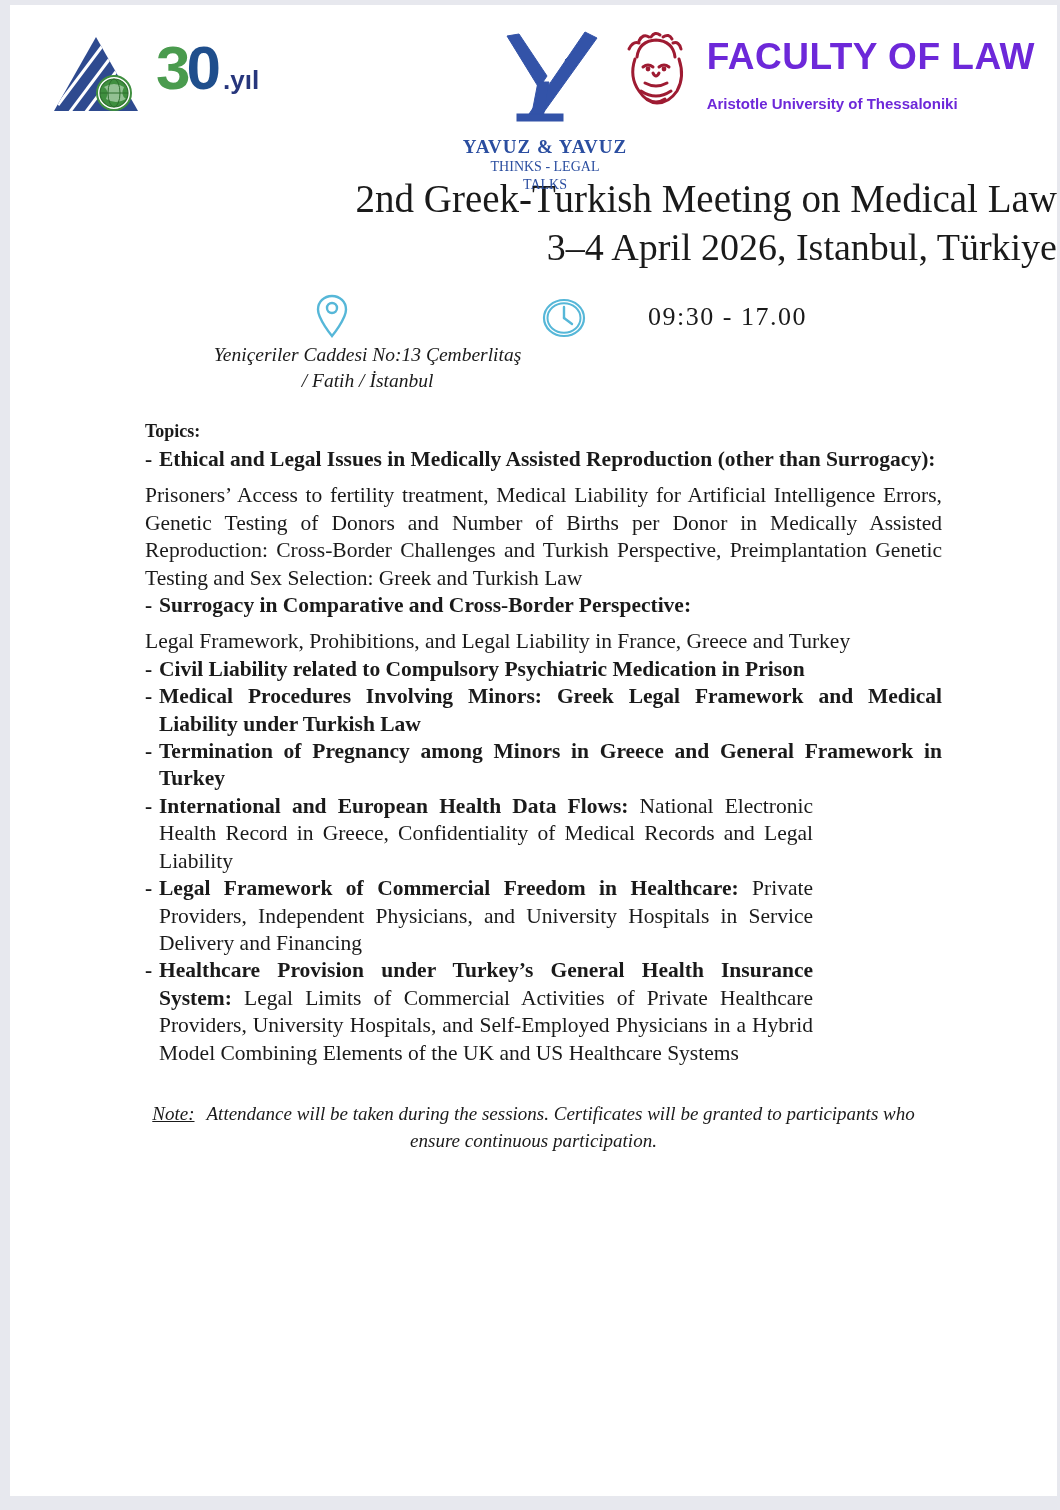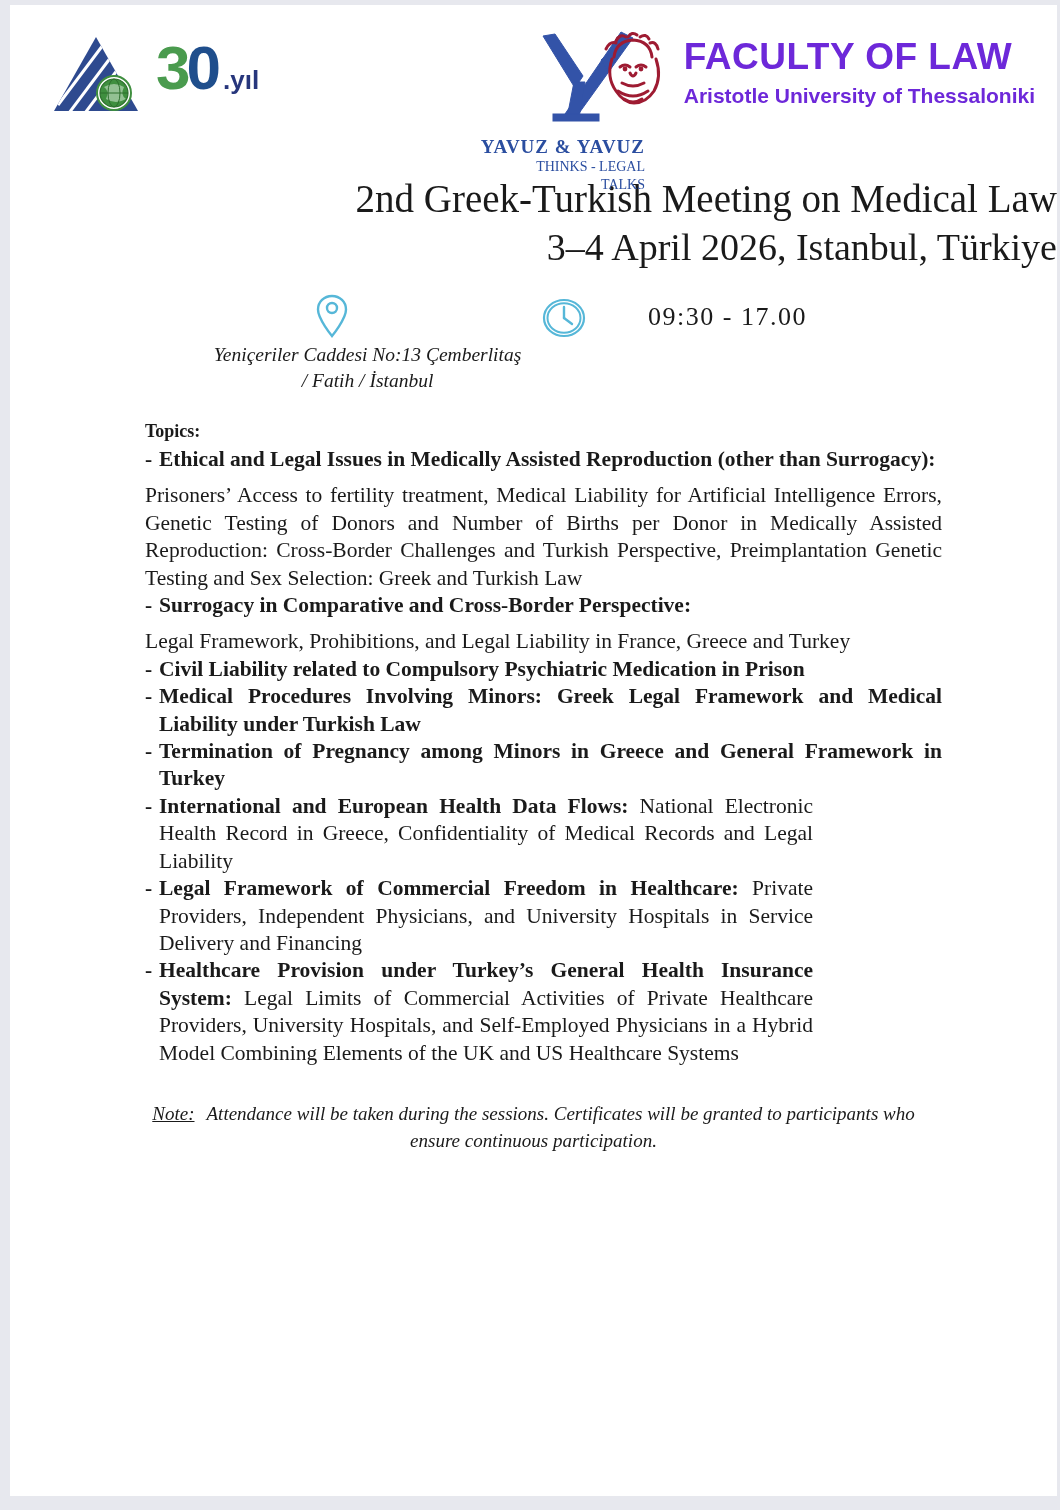--- a/index.html
+++ b/index.html
@@ -20,28 +20,28 @@
   .header { position:relative; height:165px; }
 
   .logo-yeditepe { position:absolute; left:38px; top:30px; display:flex; align-items:flex-start; }
   .yed-text { margin-left:14px; margin-top:14px; color:#27367c; font-weight:bold; letter-spacing:1px; line-height:1.15; font-size:22px; }
   .yed-text .l2 { font-size:21px; letter-spacing:0.5px; }
   .logo-30 { margin-left:16px; margin-top:2px; font-family:"Liberation Sans",sans-serif; font-weight:bold; display:flex; align-items:flex-end; line-height:1; }
   .logo-30 .d3 { color:#4a9b4e; font-size:62px; }
   .logo-30 .d0 { color:#1f4e8c; font-size:62px; margin-left:-4px; }
   .logo-30 .yil { color:#27367c; font-size:26px; margin-left:2px; padding-bottom:6px;text-align:center; }
 
-  .logo-yavuz { position:absolute; left:435px; top:25px; width:200px; text-align:right; color:#2b4ea0; }
+  .logo-yavuz { position:absolute; left:435px; top:25px; width:200px; text-align:center; color:#2b4ea0; }
   .logo-yavuz .name { font-weight:bold; font-size:19px; letter-spacing:1px; margin-top:2px; }
   .logo-yavuz .tag  { font-size:14px; line-height:1.3; }
 
   .logo-aut { position:absolute; right:22px; top:24px; display:flex; align-items:flex-start; color:#6d28d9; }
   .aut-text { margin-left:10px; font-family:"Liberation Sans",sans-serif; font-weight:bold; line-height:1.1; margin-top:8px; }
   .aut-text .l1 { font-size:37px; letter-spacing:0.5px; }
-  .aut-text .l2 { font-size:21px; margin-top:6px; }
+  .aut-text .l2 { font-size:15px; margin-top:18px; }
 
   
   .title-block { text-align:right; margin-top:6px; }
   .title-1 { font-size:39px; font-weight:400; }
   .title-2 { font-size:38px; font-weight:normal; margin-top:4px; }
 
   
   .info { position:relative; height:115px; margin-top:25px; }
   .pin-icon   { position:absolute; left:306px; top:0; }
   .clock-icon { position:absolute; left:532px; top:4px; }

